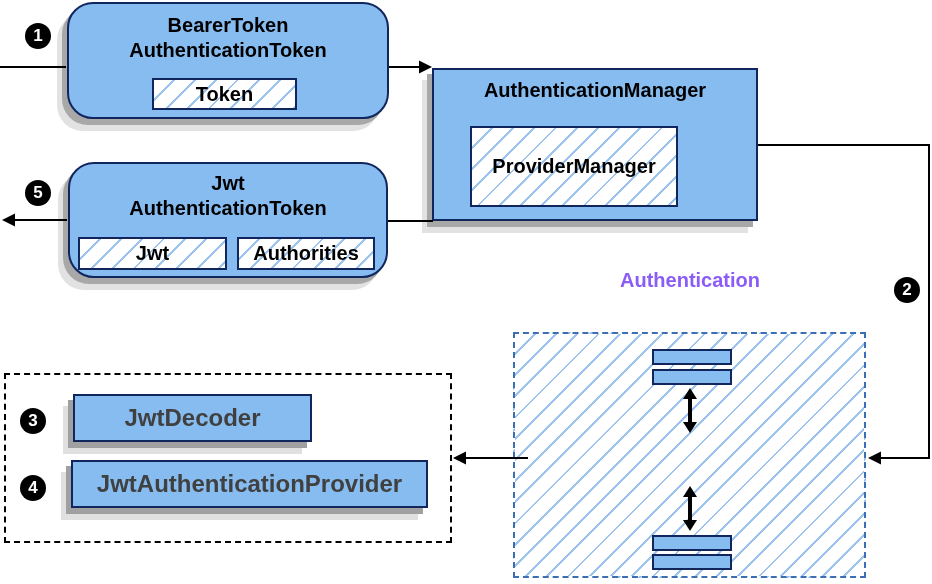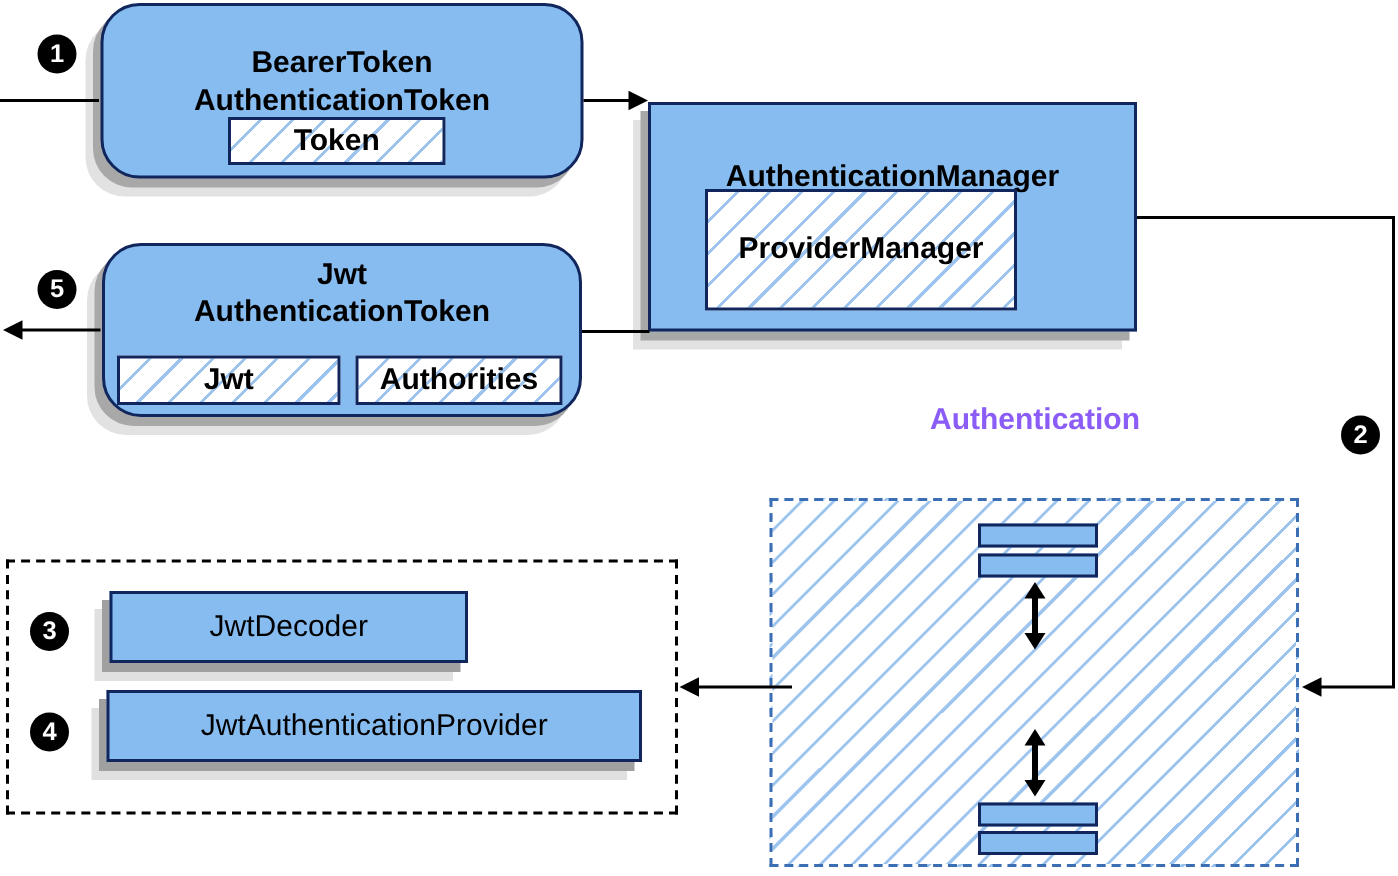--- a/index.html
+++ b/index.html
@@ -41,21 +41,21 @@
     font-size:20px;
     text-align:right;
     color:#000;
     display:flex;align-items:center;justify-content:center;
   }
   .plain-node{
     position:absolute;
     background:#87bcf1;
     border:2px solid #10265c;
     box-sizing:border-box;
-    font-weight:normal;font-size:20px;color:#000000;
+    font-weight:bold;font-size:24px;color:#404040;
     display:flex;align-items:center;justify-content:center;
     box-shadow:-5px 6px 0 #a0a0a0, -10px 12px 0 #e0e0e0;
   }
   .dashed-group{
     position:absolute;
     box-sizing:border-box;
   }
   .step-badge{
     position:absolute;
     width:26px;height:26px;
@@ -87,29 +87,29 @@
 </head>
 <body>
 
 <div class="canvas">
 
   <div class="dashed-group hatch" style="left:513px;top:332px;width:353px;height:246px;border:2px dashed #3c6eb4;"></div>
 
   <div class="dashed-group" style="left:4px;top:373px;width:448px;height:170px;border:2px dashed #000;"></div>
 
   <div class="node rounded" style="left:67px;top:2px;width:322px;height:117px;">
-    <div class="node-title" style="padding-top:26px;">
+    <div class="node-title" style="padding-top:9px;">
       <div>BearerToken</div>
       <div>AuthenticationToken</div>
     </div>
   </div>
   <div class="chip hatch" style="left:152px;top:78px;width:145px;height:32px;">Token</div>
 
   <div class="node" style="left:432px;top:68px;width:326px;height:153px;">
-    <div class="node-title" style="padding-top:36px;">AuthenticationManager</div>
+    <div class="node-title" style="padding-top:8px;">AuthenticationManager</div>
   </div>
   <div class="chip hatch" style="left:470px;top:126px;width:208px;height:81px;">ProviderManager</div>
 
   <div class="node rounded" style="left:68px;top:162px;width:320px;height:116px;">
     <div class="node-title" style="padding-top:7px;">
       <div>Jwt</div>
       <div>AuthenticationToken</div>
     </div>
   </div>
   <div class="chip hatch" style="left:78px;top:237px;width:149px;height:33px;">Jwt</div>

